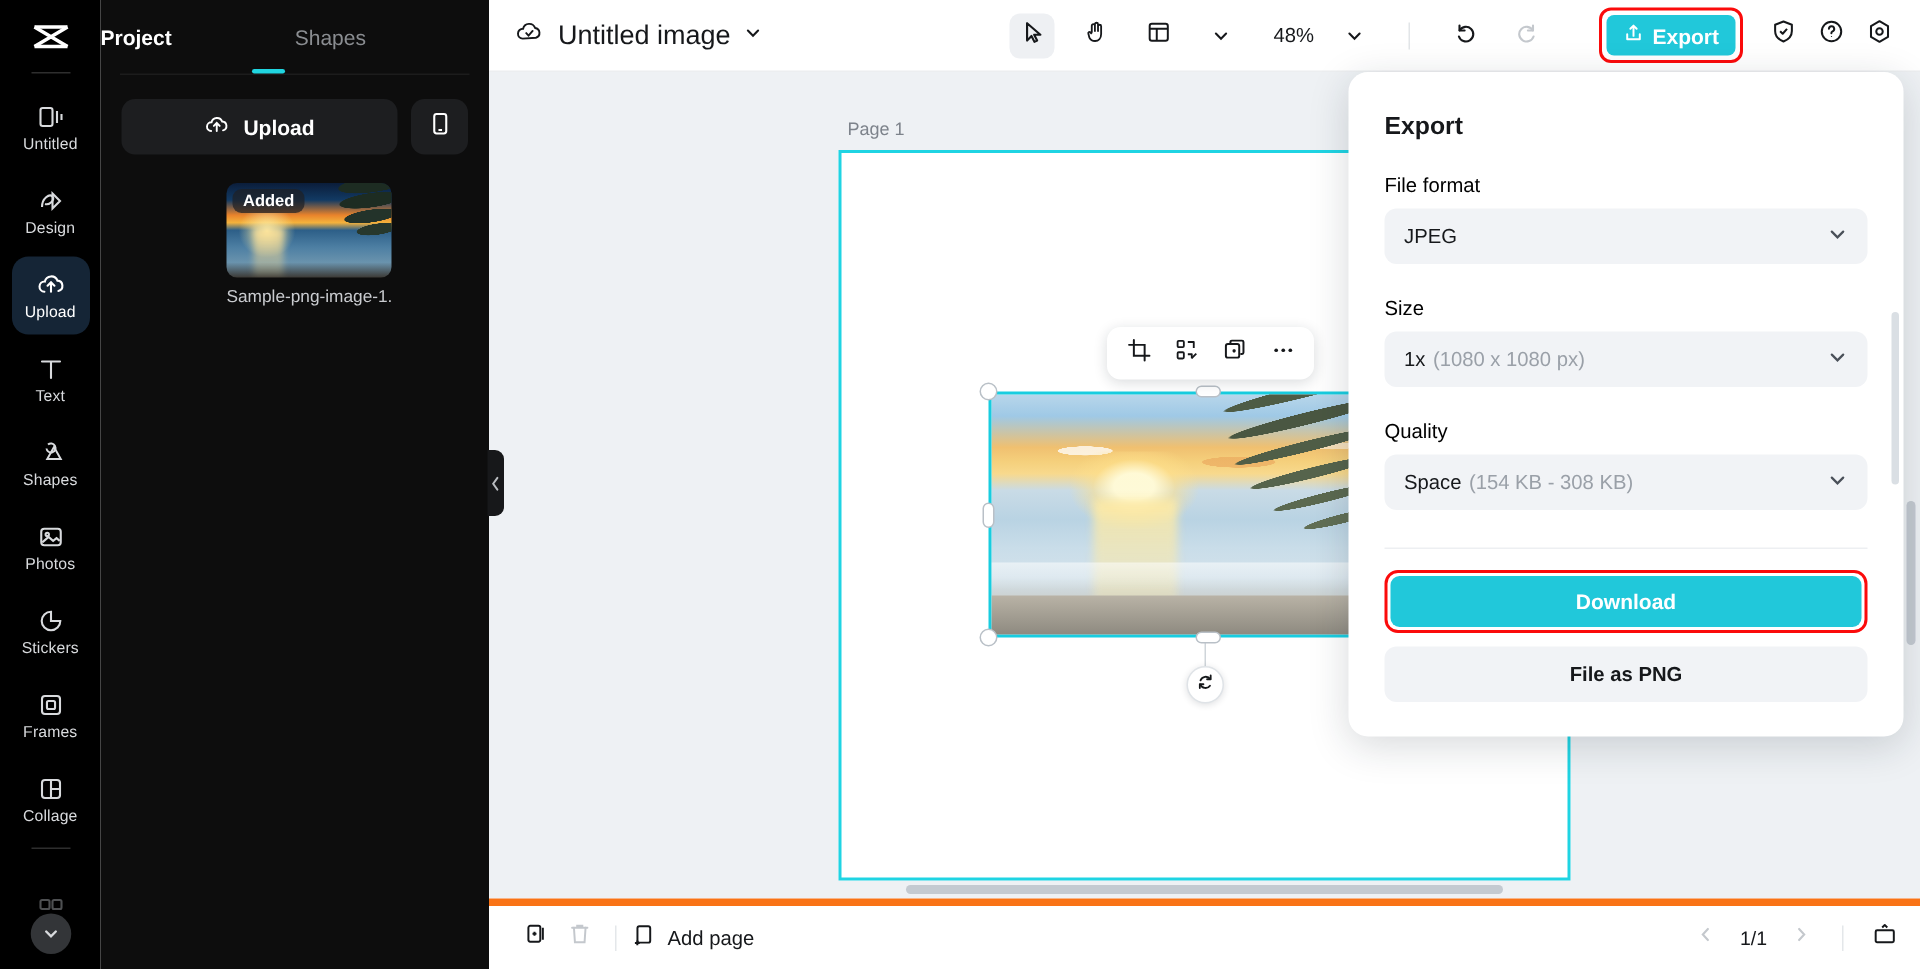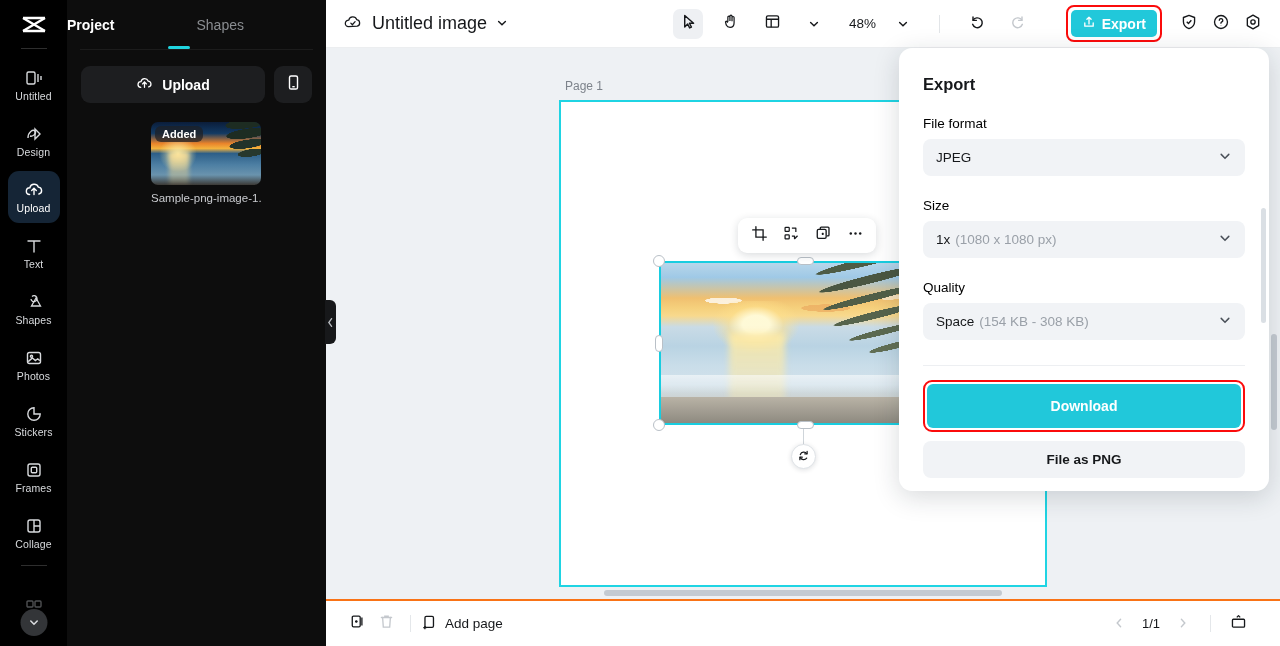--- a/index.html
+++ b/index.html
@@ -194,21 +194,21 @@
     display: flex; align-items: center; justify-content: center; cursor: pointer; z-index: 6;
   }
   .h-scroll { position: absolute; left: 278px; bottom: 3px; width: 398px; height: 6px;
               background: #c4cad1; border-radius: 3px; cursor: pointer; }
   .v-scroll { position: absolute; right: 3px; top: 286px; width: 6px; height: 96px;
               background: #c4cad1; border-radius: 3px; cursor: pointer; }
 
   
   .bottombar {
     position: absolute; bottom: 0; left: 0; right: 0; height: 47px; background: #fff;
-    border-top: 2px solid #f97316; display: flex; align-items: center; padding: 0 28px 0 18px;
+    border-top: 5px solid #f97316; display: flex; align-items: center; padding: 0 10px 0 18px;
   }
   .bb-btn { width: 28px; height: 28px; display: flex; align-items: center;
             justify-content: center; cursor: pointer; }
   .bb-div { width: 1px; height: 17px; background: #e4e7ea; margin: 0 10px; }
   .addpage { display: flex; align-items: center; gap: 7px; font-size: 13.5px;
              color: #16181b; cursor: pointer; }
   .bb-right { margin-left: auto; display: flex; align-items: center; gap: 3px; }
   .pager { font-size: 13px; color: #16181b; min-width: 30px; text-align: center; }
 
   
@@ -221,21 +221,21 @@
   .exp-lb { font-size: 13.5px; font-weight: normal; color: #000000; margin: 22px 0 8px; }
   .exp-sel {
     height: 37px; background: #f1f3f6; border-radius: 8px; padding: 0 13px;
     display: flex; align-items: center; font-size: 13.5px; color: #16181b; cursor: pointer;
   }
   .exp-sel .muted { color: #9aa0a8; margin-left: 5px; }
   .exp-sel .cv { margin-left: auto; }
   .exp-rule { height: 1px; background: #edeff2; margin: 25px 0 14px; }
   .dl-wrap { border: 2px solid #fb0b0b; border-radius: 9px; padding: 2px; }
   .dl-btn {
-    height: 44px; background: #21c8da; border-radius: 6px; color: #fff;
+    height: 34px; background: #21c8da; border-radius: 6px; color: #fff;
     font-size: 14px; font-weight: bold; display: flex; align-items: center;
     justify-content: center; cursor: pointer;
   }
   .cp-btn {
     height: 37px; margin-top: 9px; background: #f1f3f6; border-radius: 8px;
     color: #16181b; font-size: 13.5px; font-weight: bold; display: flex;
     align-items: center; justify-content: center; cursor: pointer;
   }
   .exp-vscroll { position: absolute; right: 3px; top: 160px; width: 5px; height: 115px;
                  background: #dadfe4; border-radius: 3px; cursor: pointer; }

